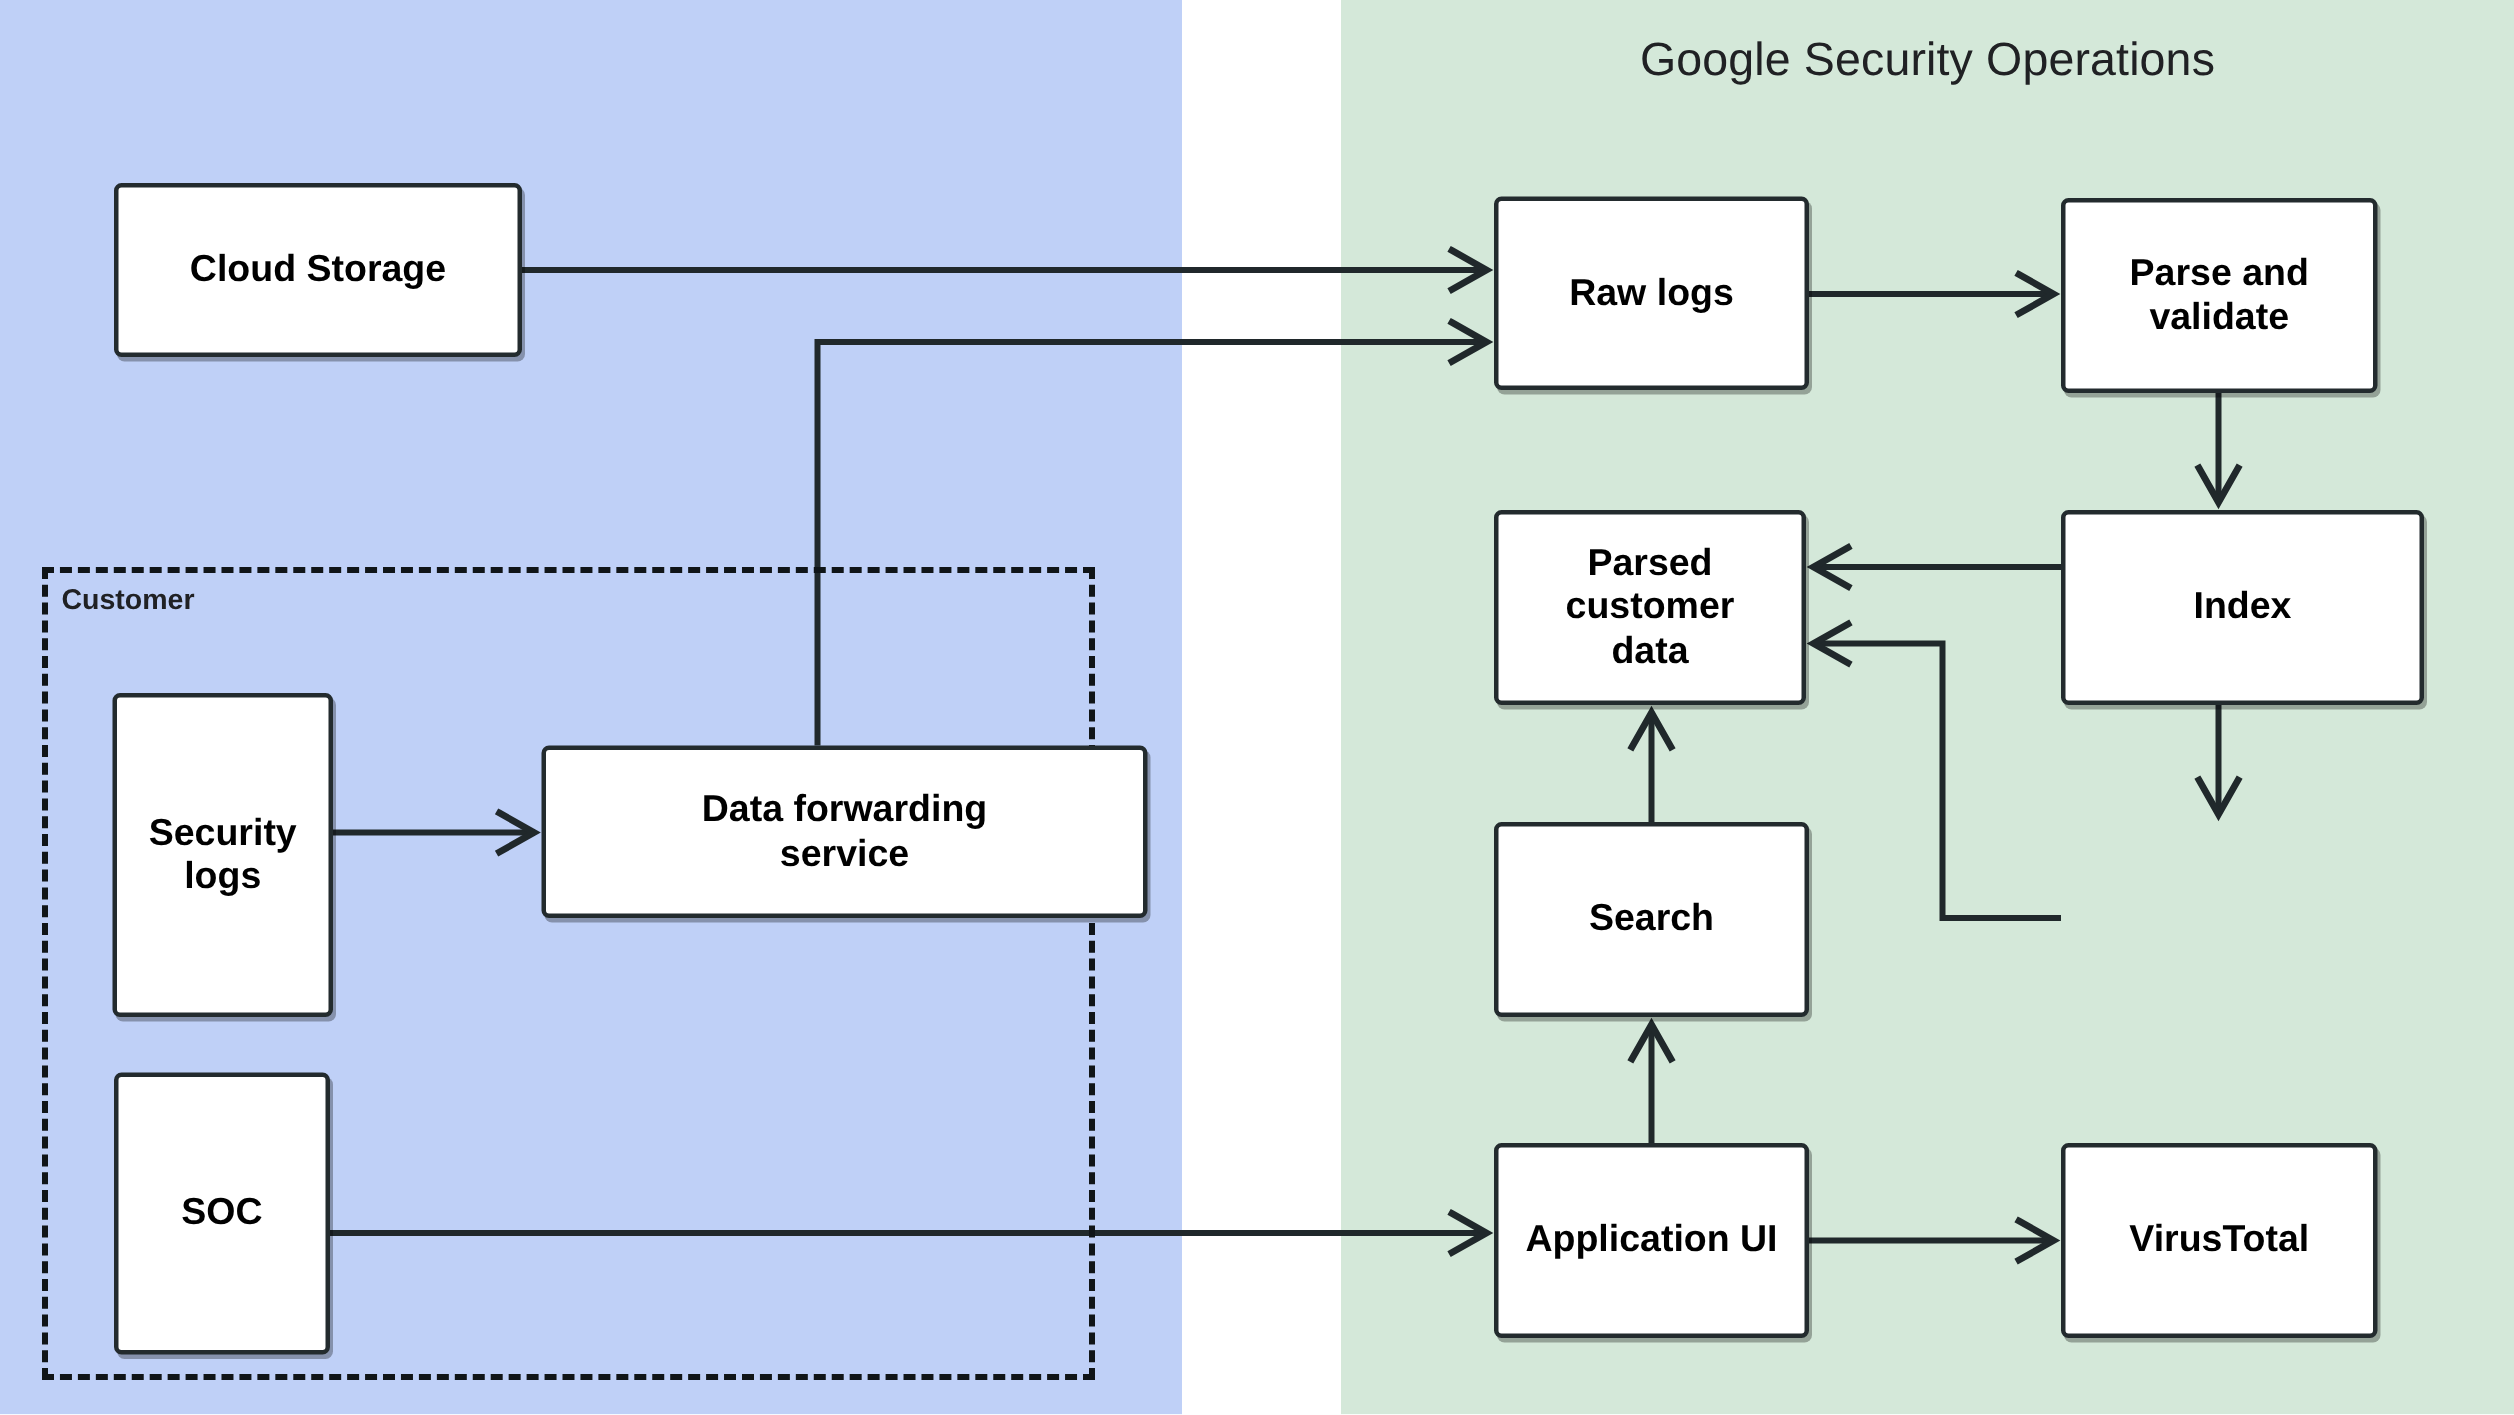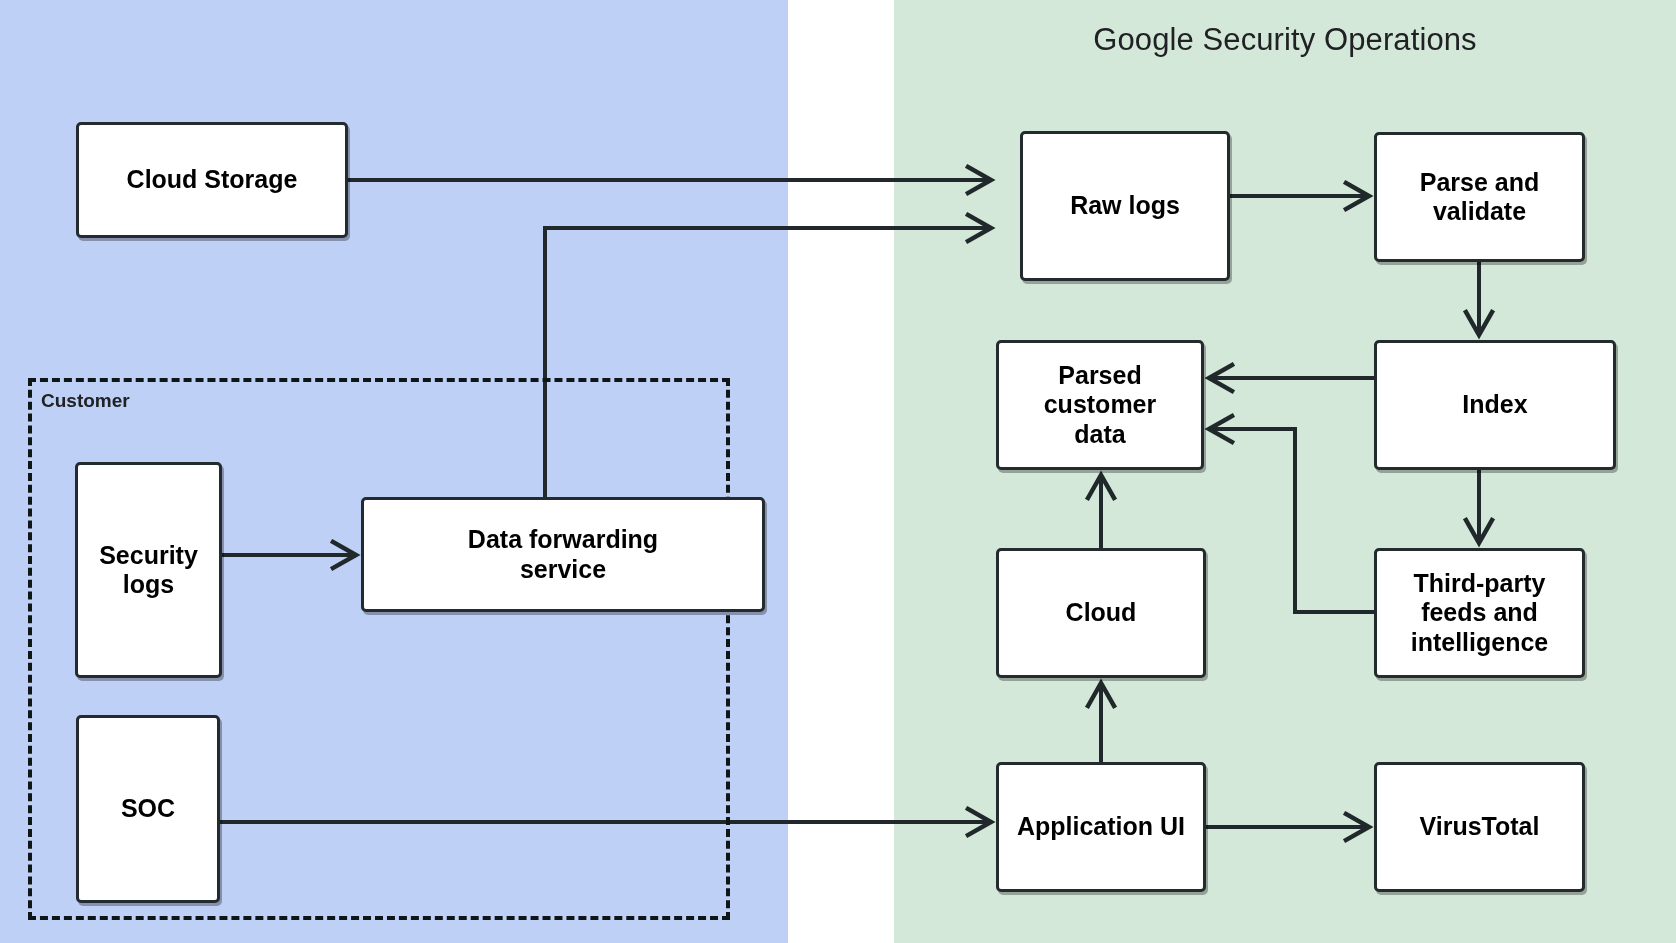--- a/index.html
+++ b/index.html
@@ -166,37 +166,34 @@
     </div>
   <div class="node" id="node-security-logs" style="left: 75px; top: 462px; width: 147px; height: 216px;">
       <span>Security<br>logs</span>
     </div>
   <div class="node" id="node-data-forwarding-service" style="left: 361px; top: 497px; width: 404px; height: 115px;">
       <span>Data forwarding<br>service</span>
     </div>
   <div class="node" id="node-soc" style="left: 76px; top: 715px; width: 144px; height: 188px;">
       <span>SOC</span>
     </div>
-  <div class="node" id="node-raw-logs" style="left: 996px; top: 131px; width: 210px; height: 150px; margin-left: 24px;">
+  <div class="node" id="node-raw-logs" style="left: 996px; top: 131px; width: 210px; height: 129px;">
       <span>Raw logs</span>
     </div>
   <div class="node" id="node-parse-and-validate" style="left: 1374px; top: 132px; width: 211px; height: 130px;">
       <span>Parse and<br>validate</span>
     </div>
   <div class="node" id="node-parsed-customer-data" style="left: 996px; top: 340px; width: 208px; height: 130px;">
       <span>Parsed<br>customer<br>data</span>
     </div>
   <div class="node" id="node-index" style="left: 1374px; top: 340px; width: 242px; height: 130px;">
       <span>Index</span>
     </div>
   <div class="node" id="node-search" style="left: 996px; top: 548px; width: 210px; height: 130px;">
-      <span>Cloud</span>
-    </div>
-  <div class="node" id="node-third-party-feeds" style="left: 1374px; top: 548px; width: 211px; height: 130px;">
-      <span>Third-party<br>feeds and<br>intelligence</span>
+      <span>Search</span>
     </div>
   <div class="node" id="node-application-ui" style="left: 996px; top: 762px; width: 210px; height: 130px;">
       <span>Application UI</span>
     </div>
   <div class="node" id="node-virustotal" style="left: 1374px; top: 762px; width: 211px; height: 130px;">
       <span>VirusTotal</span>
     </div>
 
 </div>
 

